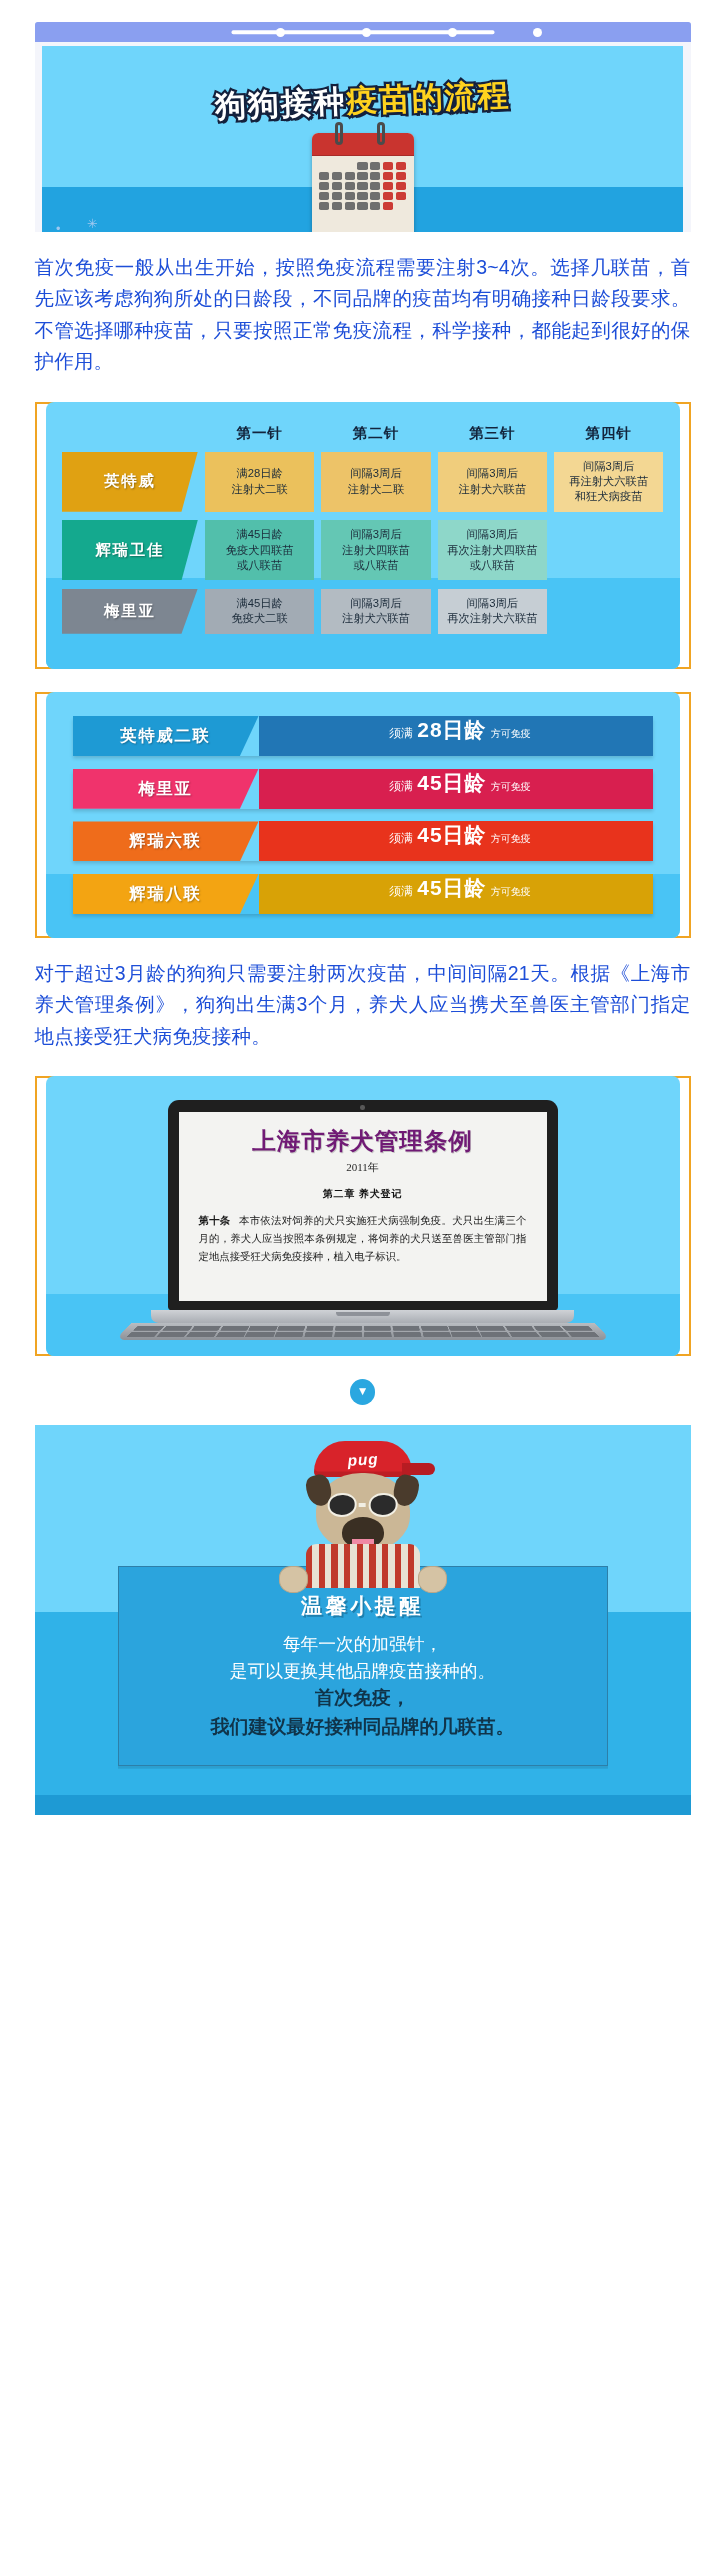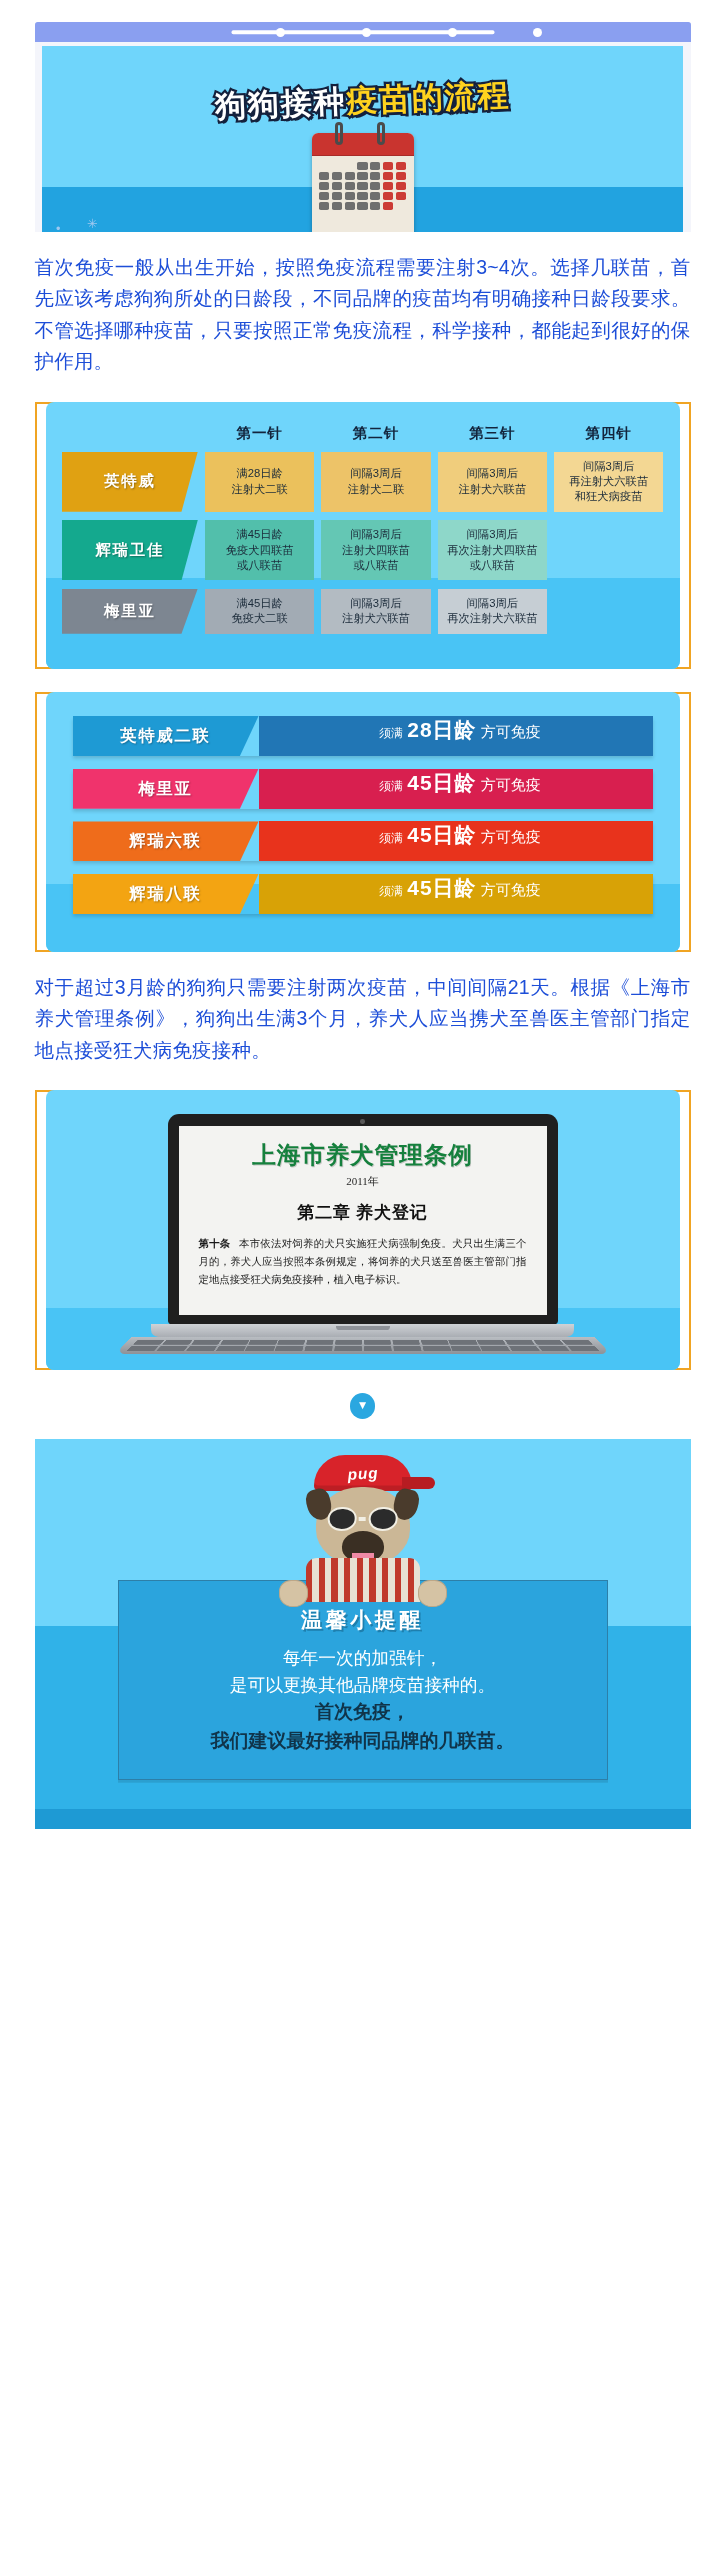--- a/index.html
+++ b/index.html
@@ -256,21 +256,21 @@
     flex: 1;
     color: #ffffff;
     display: flex;
     align-items: baseline;
     justify-content: center;
     gap: 4.5px;
     padding-left: 9px;
   }
   .agebar .val .pre  { font-size: 11.8px; }
   .agebar .val .big  { font-size: 21px; font-weight: bold; letter-spacing: 0.9px; }
-  .agebar .val .post { font-size: 15px; }
+  .agebar .val .post { font-size: 10px; }
 
   
   .laptopfig { padding: 23.6px 0 9px 0; position: relative; }
   .laptop {
     position: relative;
     width: 390px;
     margin: 0 auto;
   }
   .laptop .lid {
     position: relative;
@@ -289,35 +289,35 @@
   .laptop .screen {
     background: #f3f3f1;
     padding: 12.7px 20px 14.5px 20px;
     min-height: 189px;
   }
   .doc-title {
     text-align: center;
     font-family: "Liberation Serif", "DejaVu Serif", serif;
     font-size: 23.6px;
     font-weight: bold;
-    color: #15803d;
+    color: #701a75;
     letter-spacing: 0.9px;
     text-shadow: 0.9px 0.9px 0 rgba(0,0,0,.18);
   }
   .doc-year {
     text-align: center;
     font-family: "Liberation Serif", "DejaVu Serif", serif;
     font-size: 11px;
     color: #2a2a2a;
     margin-top: 2.7px;
   }
   .doc-chapter {
     text-align: center;
     font-family: "Liberation Serif", "DejaVu Serif", serif;
-    font-size: 17px;
+    font-size: 10px;
     font-weight: bold;
     color: #111111;
     margin-top: 12.7px;
     letter-spacing: 0.9px;
   }
   .doc-body {
     margin-top: 11px;
     font-family: "Liberation Serif", "DejaVu Serif", serif;
     font-size: 10.4px;
     line-height: 1.7;
@@ -681,21 +681,21 @@
 
         <div class="agebar">
           <div class="name" style="background:#ef6c1b">辉瑞六联</div>
           <div class="val" style="background:#e8331c">
             <span class="pre">须满</span>
             <span class="big">45日龄</span>
             <span class="post">方可免疫</span>
           </div>
         </div>
 
-        <div class="agebar" style="margin-bottom:14px">
+        <div class="agebar" style="margin-bottom:0">
           <div class="name" style="background:#f3a412">辉瑞八联</div>
           <div class="val" style="background:#d8a206">
             <span class="pre">须满</span>
             <span class="big">45日龄</span>
             <span class="post">方可免疫</span>
           </div>
         </div>
 
       </div>
     </div>

